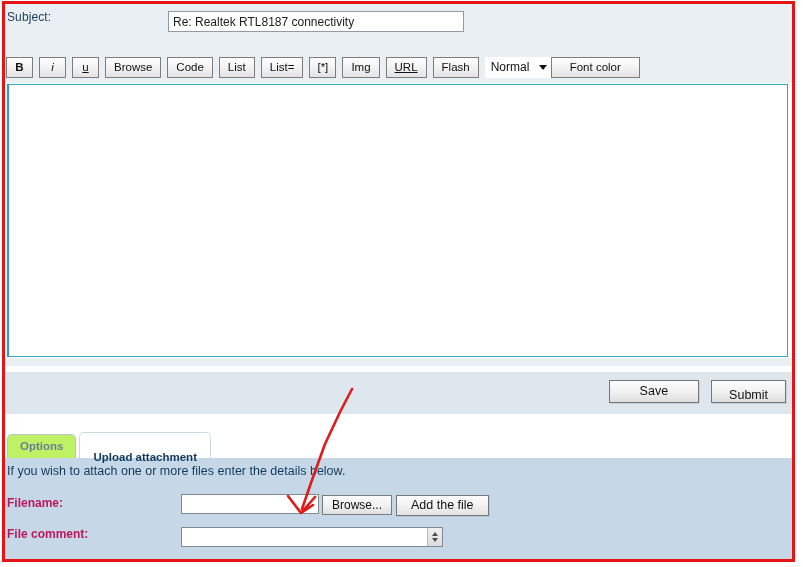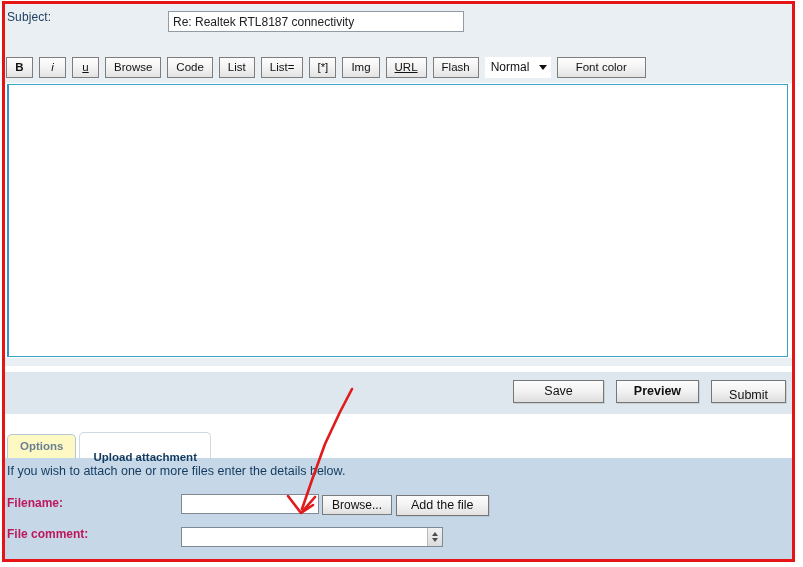--- a/index.html
+++ b/index.html
@@ -121,21 +121,20 @@
     cursor: pointer;
     white-space: nowrap;
   }
   .tb-btn.w-narrow { min-width: 27px; padding: 0 4px; }
   .tb-btn.b { font-weight: bold; }
   .tb-btn.i { font-style: italic; }
   .tb-btn.u { text-decoration: underline; }
   .tb-btn.url { text-decoration: underline; }
   .tb-select {
     height: 21px;
-    margin-right: 6px;
     border: none;
     background: #ffffff;
     font-family: "Liberation Sans", "DejaVu Sans", sans-serif;
     font-size: 12px;
     color: #111111;
     padding: 0 2px 0 6px;
     min-width: 66px;
     position: relative;
     display: flex;
     align-items: center;
@@ -200,21 +199,21 @@
     display: flex;
     align-items: flex-end;
     height: 26px;
   }
   .tab {
     height: 24px;
     padding: 0 12px;
     font-size: 11.5px;
     font-weight: bold;
     color: #6a7f93;
-    background: #fef9c3;
+    background: #bef264;
     border: 1px solid #b4c6d6;
     border-bottom: none;
     border-radius: 5px 5px 0 0;
     line-height: 23px;
     cursor: pointer;
     margin-right: 3px;
   }
   .tab.active {
     background: #ffffff;
     color: #123a5e;
@@ -359,21 +358,20 @@
 
     <button class="tb-btn wide">Font color</button>
   </div>
 
   <div class="editor-wrap">
     <textarea class="editor-area" style=""></textarea>
   </div>
 
   <div class="action-row">
     <button class="act-btn save">Save</button>
-    <button class="act-btn preview">Preview</button>
     <button class="act-btn submit">Submit</button>
   </div>
 
   <div class="tabs">
     <div class="tab">Options</div>
     <div class="tab active">Upload attachment</div>
   </div>
 
   <div class="attach-note">If you wish to attach one or more files enter the details below.</div>
 

